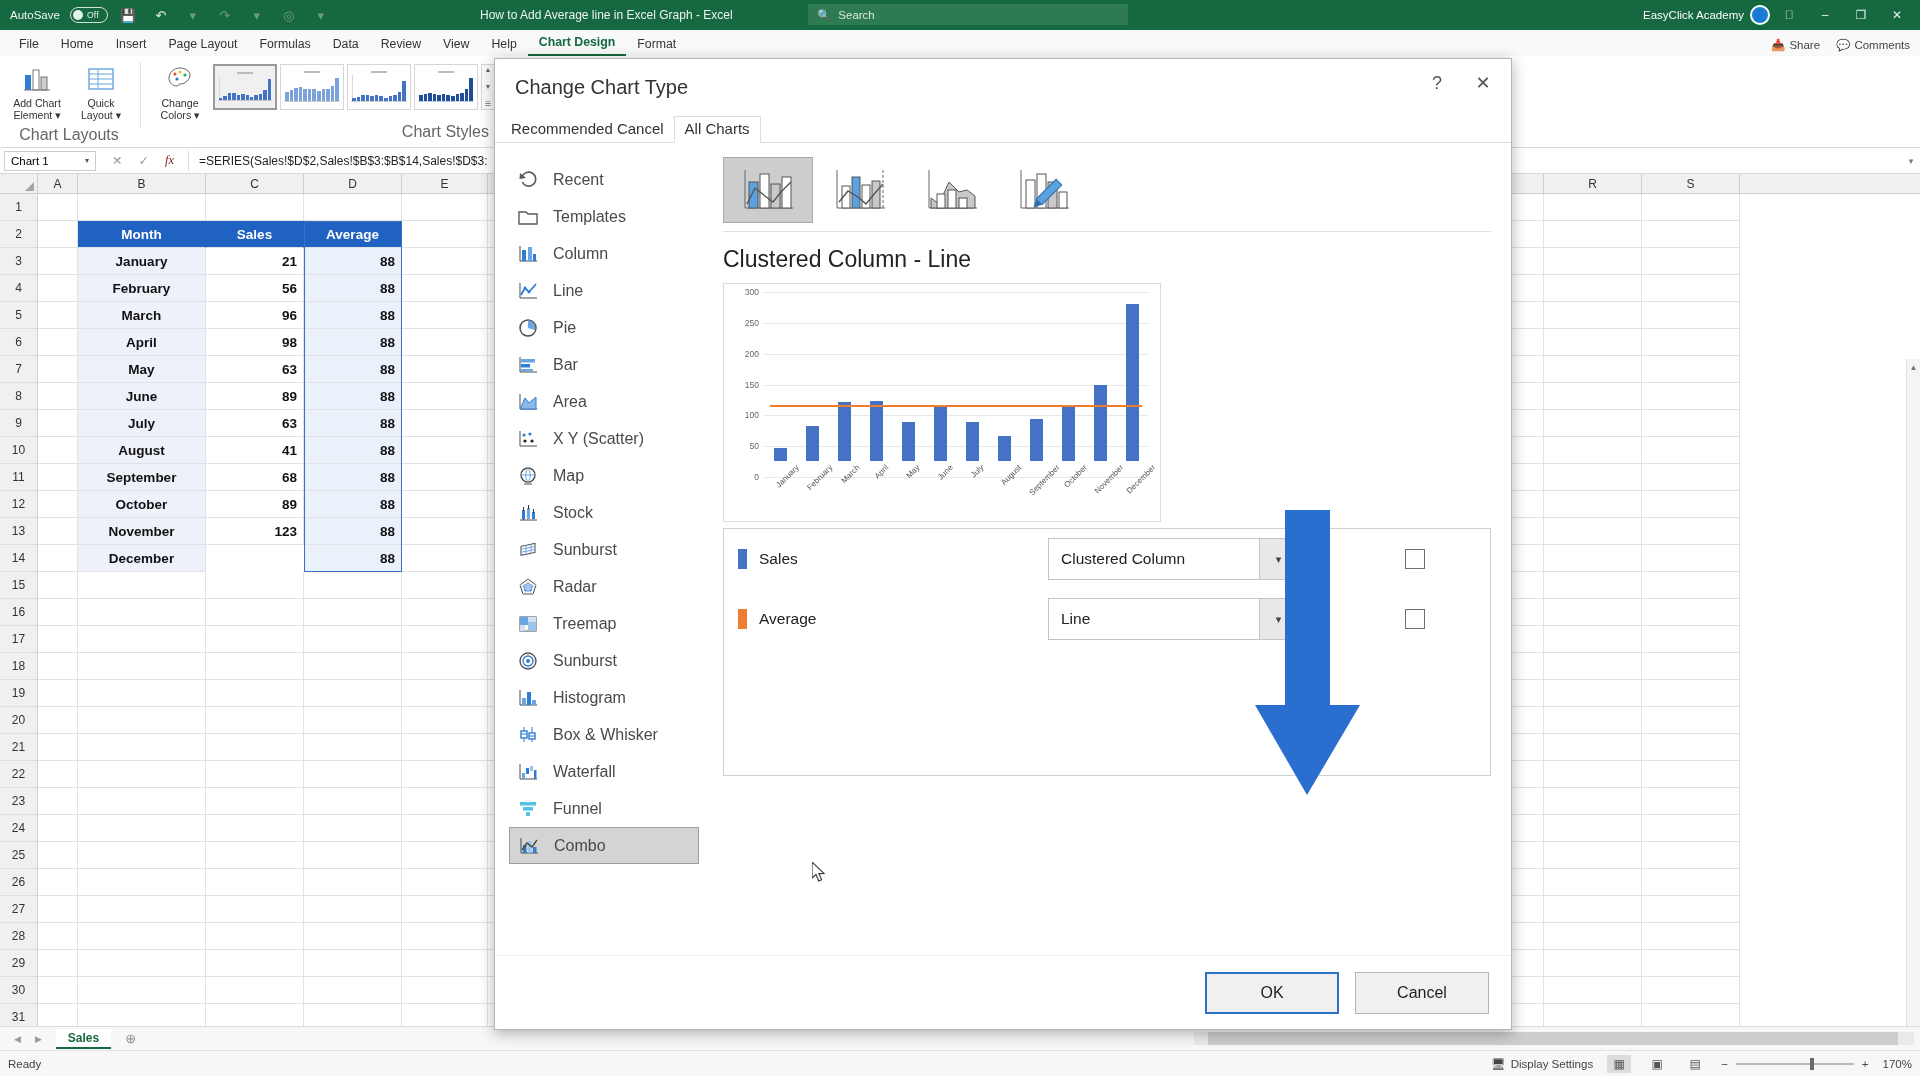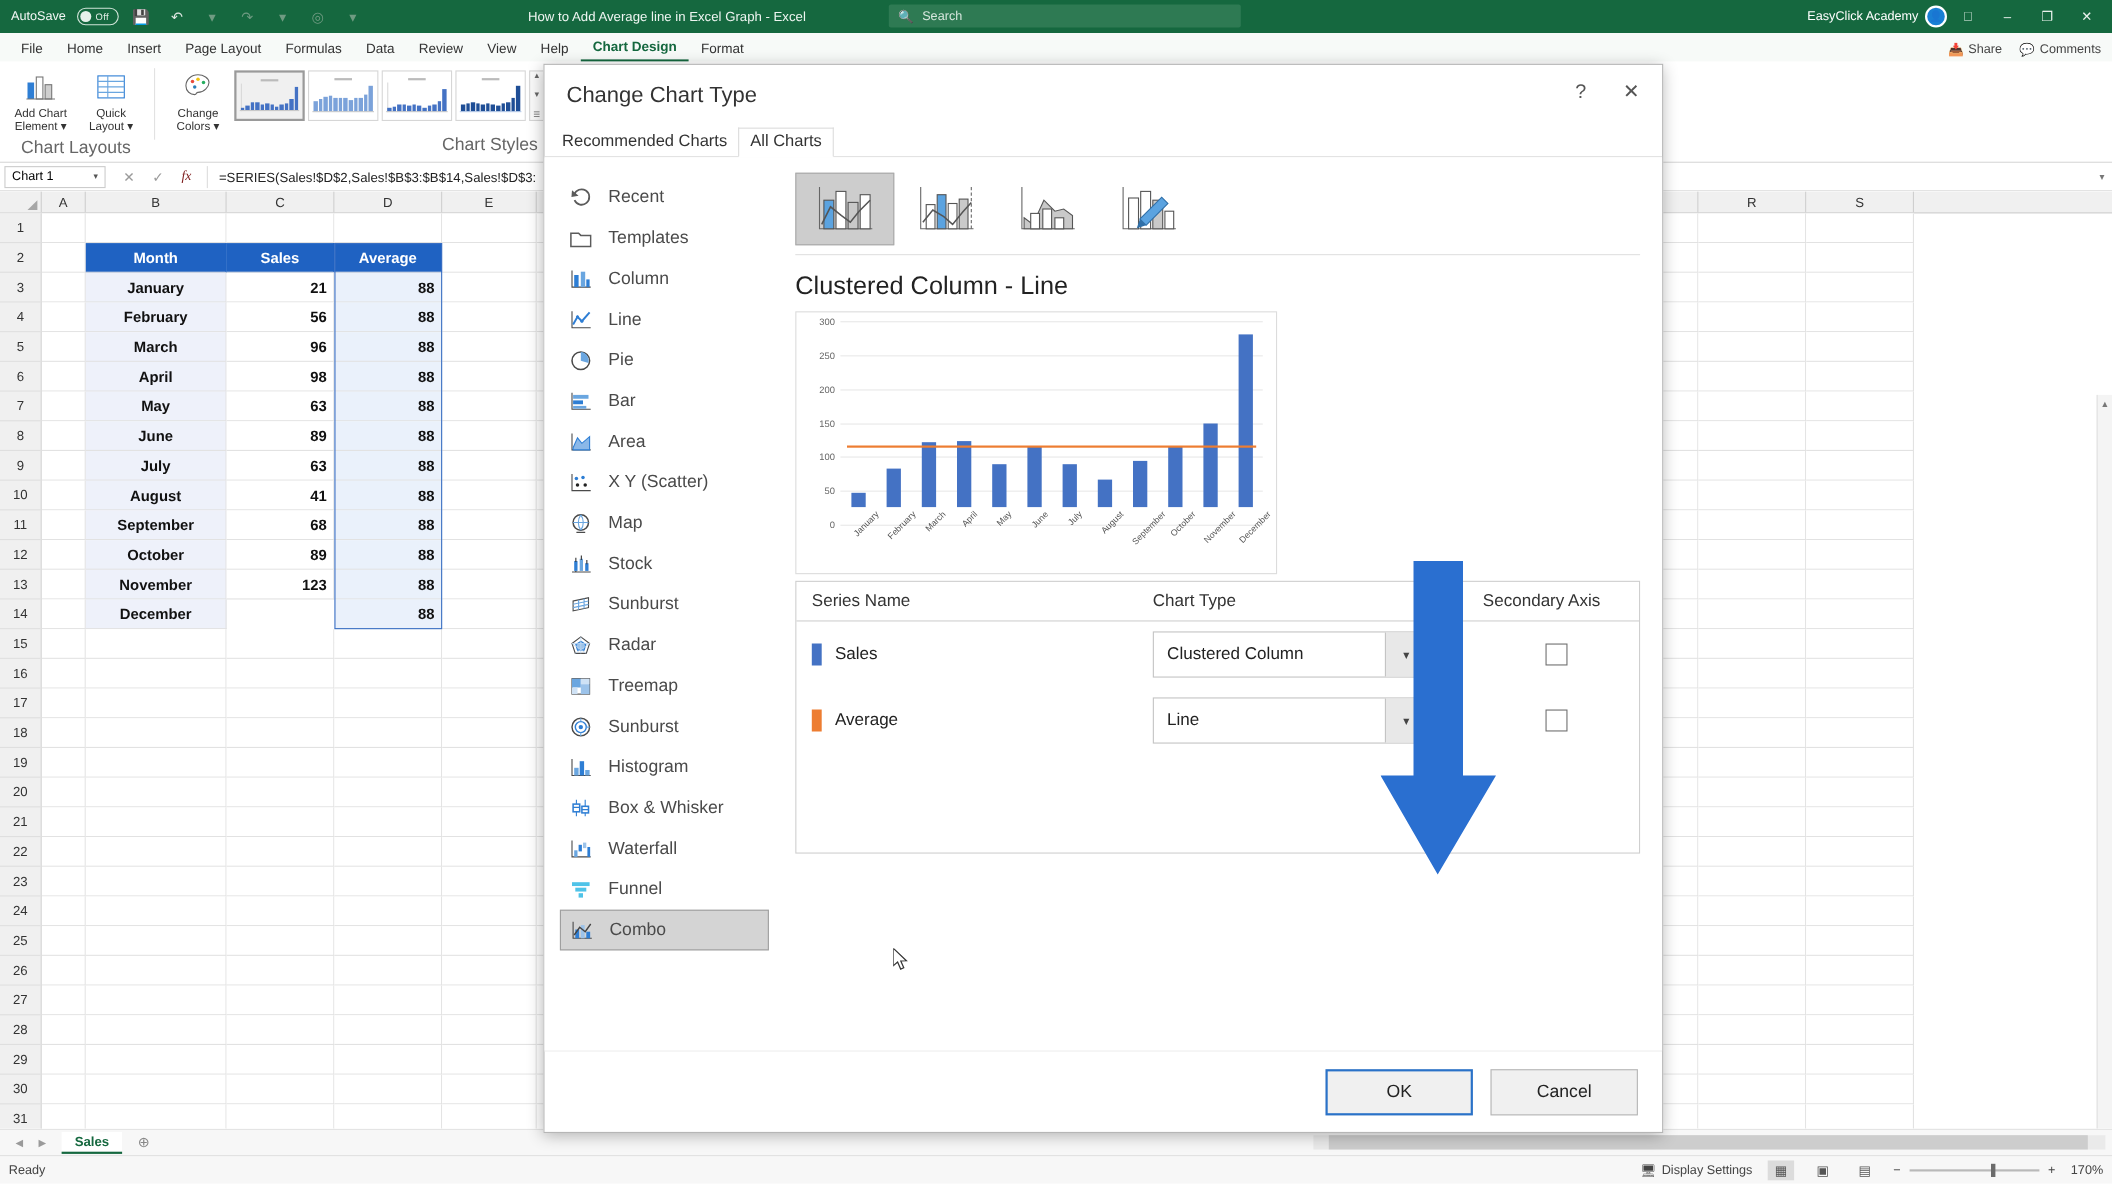--- a/index.html
+++ b/index.html
@@ -1183,21 +1183,21 @@
 
   <div class="dialog">
     <div class="dlg-title">
       <span>Change Chart Type</span>
       <span class="dlg-btns">
         <span>?</span>
         <span>✕</span>
       </span>
     </div>
     <div class="dlg-tabs">
-      <div class="dtab">Recommended Charts</div>
+      <div class="dtab">Recommended Cancel</div>
       <div class="dtab active">All Charts</div>
     </div>
 
     <div class="dlg-body">
 
       <div class="dlg-side" id="dlg-side">
           <div class="side-item">
             <span class="si-ico">
               <svg width="20" height="20" viewBox="0 0 20 20">
                 <path d="M4 7a7 7 0 1 1 .3 5" stroke="#5b5b5b" fill="none" stroke-width="1.6"></path>
@@ -1523,25 +1523,20 @@
                 </div>
                 <div style="width: 28px; display: flex; justify-content: center; align-items: flex-start;">
                   <span class="pv-x">December</span>
                 </div>
               </div>
           </div>
         </div>
 
 
         <div class="series-box">
-          <div class="sb-head">
-            <div class="sb-c1">Series Name</div>
-            <div class="sb-c2">Chart Type</div>
-            <div class="sb-c3">Secondary Axis</div>
-          </div>
 
           <div class="sb-row">
             <div class="sb-c1" style="display:flex;align-items:center;padding-left:0">
               <span class="swatch" style="background:#4472c4"></span>
               <span class="sname">Sales</span>
             </div>
             <div class="sb-c2">
               <div class="selwrap">
                 <span class="val">Clustered Column</span>
                 <span class="caret">▾</span>

